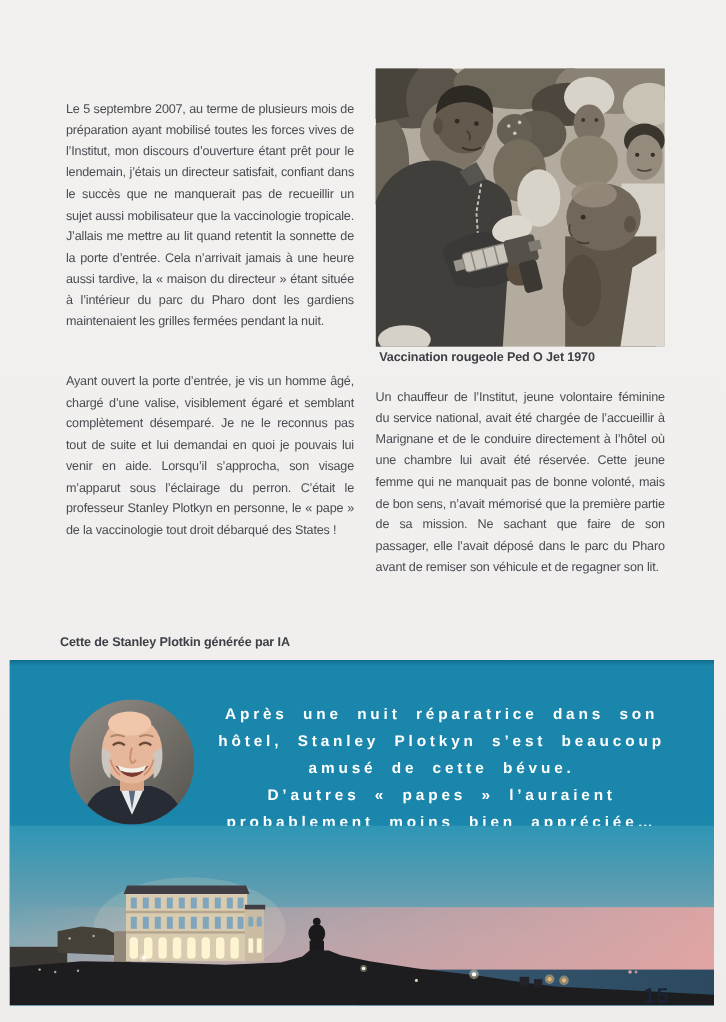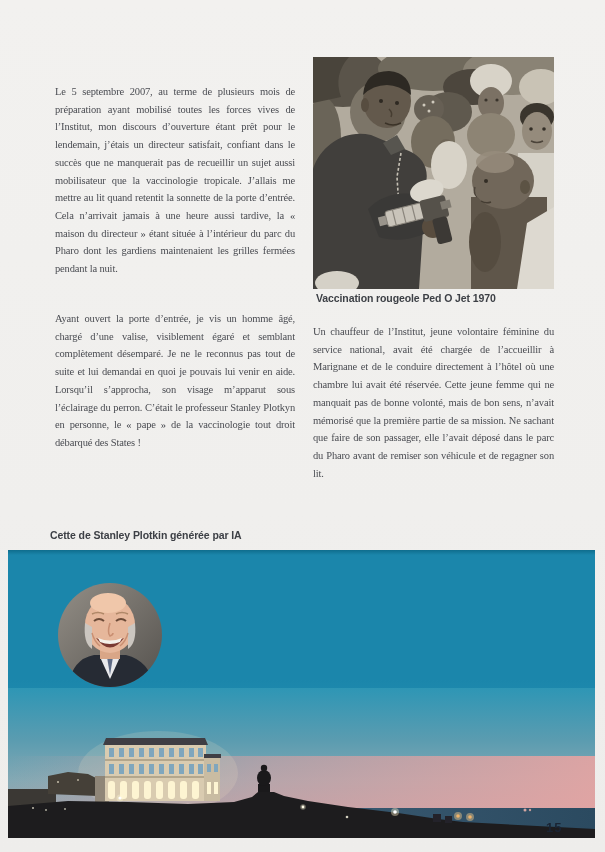--- a/index.html
+++ b/index.html
@@ -6,21 +6,21 @@
   .page{
     position:relative;width:605px;height:852px;margin:0 auto;
     background:linear-gradient(180deg,#f2f1ef 0%,#f0efed 60%,#eeedeb 100%);
     overflow:hidden;
     font-family:"Liberation Sans","DejaVu Sans",sans-serif;
     color:#4a4c52;
   }
   .para{
     position:absolute;width:240px;
     font-size:10.5px;line-height:17.7px;letter-spacing:-0.15px;
-    text-align:justify;color:#4a4c52;margin:0;font-family:Liberation Serif, serif;
+    text-align:justify;color:#4a4c52;margin:0;
   }
   #para1{left:55px;top:83px;}
   #para2{left:55px;top:310px;}
   #para3{left:313px;top:323px;width:241px;}
   .bw-photo{position:absolute;left:313px;top:57px;width:241px;height:232px;display:block;}
   .photo-caption{
     position:absolute;left:316px;top:292px;width:240px;
     font-size:10.5px;font-weight:600;color:#3d4046;letter-spacing:-0.1px;
   }
   .ai-caption{
@@ -35,21 +35,21 @@
   .portrait{position:absolute;left:50px;top:33px;width:104px;height:104px;}
   .banner-text{
     position:absolute;left:150px;top:34px;width:420px;
     text-align:center;color:#ffffff;font-weight:bold;
     font-size:12.8px;line-height:22.6px;letter-spacing:3.2px;word-spacing:6px;
   }
   .banner-text .bline{white-space:nowrap;}
   .pharo{position:absolute;left:0;bottom:0;width:587px;height:150px;display:block;}
   .page-number{
     position:absolute;left:536px;top:820px;
-    font-size:13px;font-weight:bold;color:#1a2433;letter-spacing:1px;margin-left:10px;
+    font-size:18px;font-weight:bold;color:#1a2433;letter-spacing:1px;
   }
 </style>
 </head>
 <body>
 
 <div class="page">
 
   <p class="para" id="para1">Le 5 septembre 2007, au terme de plusieurs mois de préparation ayant mobilisé toutes les forces vives de l’Institut, mon discours d’ouverture étant prêt pour le lendemain, j’étais un directeur satisfait, confiant dans le succès que ne manquerait pas de recueillir un sujet aussi mobilisateur que la vaccinologie tropicale. J’allais me mettre au lit quand retentit la sonnette de la porte d’entrée. Cela n’arrivait jamais à une heure aussi tardive, la « maison du directeur » étant située à l’intérieur du parc du Pharo dont les gardiens maintenaient les grilles fermées pendant la nuit.</p>
   <p class="para" id="para2">Ayant ouvert la porte d’entrée, je vis un homme âgé, chargé d’une valise, visiblement égaré et semblant complètement désemparé. Je ne le reconnus pas tout de suite et lui demandai en quoi je pouvais lui venir en aide. Lorsqu’il s’approcha, son visage m’apparut sous l’éclairage du perron. C’était le professeur Stanley Plotkyn en personne, le « pape » de la vaccinologie tout droit débarqué des States !</p>
 
@@ -177,20 +177,27 @@
         <path d="M52,40 Q49,50 52,53 Q55,52 55,50" stroke="#c98f72" stroke-width="1.6" fill="none"></path>
 
         <path d="M38,55 Q52,74 66,55 Q52,62 38,55 Z" fill="#7a3a32"></path>
         <path d="M40,55 Q52,60 64,55 L62,59 Q52,63 42,59 Z" fill="#f4f1ea"></path>
 
         <path d="M34,50 Q36,58 42,63" stroke="#c98f72" stroke-width="1.4" fill="none"></path>
         <path d="M70,50 Q68,58 62,63" stroke="#c98f72" stroke-width="1.4" fill="none"></path>
       </g>
     </svg>
 
+    <div class="banner-text">
+      <div class="bline">Après une nuit réparatrice dans son</div>
+      <div class="bline">hôtel, Stanley Plotkyn s’est beaucoup</div>
+      <div class="bline">amusé de cette bévue.</div>
+      <div class="bline">D’autres « papes » l’auraient</div>
+      <div class="bline">probablement moins bien appréciée…</div>
+    </div>
 
     <svg class="pharo" viewBox="0 0 587 150" preserveAspectRatio="none" aria-hidden="true">
       <defs>
         <linearGradient id="sky" x1="0" y1="0" x2="0" y2="1">
           <stop offset="0" stop-color="#2e96b5"></stop>
           <stop offset="0.35" stop-color="#5b9cb0"></stop>
           <stop offset="0.62" stop-color="#84a9b4"></stop>
           <stop offset="0.85" stop-color="#a3a3ab"></stop>
           <stop offset="1" stop-color="#8f95a3"></stop>
         </linearGradient>

